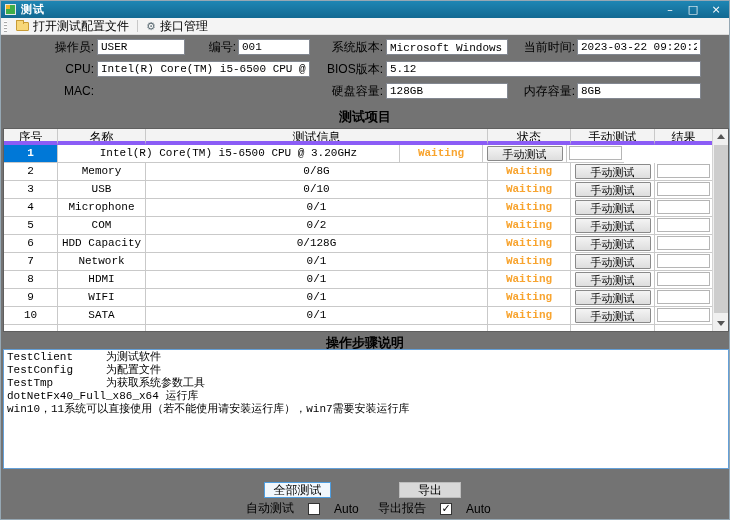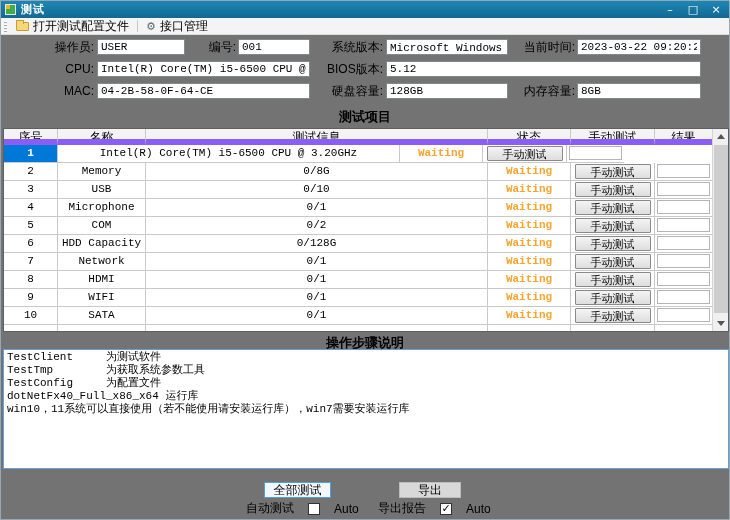--- a/index.html
+++ b/index.html
@@ -42,21 +42,21 @@
   .grid-wrap { position:absolute; left:2px; top:127px; width:726px; height:204px;
     border:1px solid #5f5f5f; background:#fff; overflow:hidden; }
   .gscroll { position:absolute; right:0; top:0; width:16px; height:100%; background:#f0f0f0; border-left:1px solid #d4d4d4; }
   .sarrow { position:absolute; left:0; width:16px; height:15px; display:flex; align-items:center; justify-content:center; }
   .sarrow.up { top:0; } .sarrow.down { bottom:0; }
   .tri-up { width:0; height:0; border-left:4px solid transparent; border-right:4px solid transparent; border-bottom:5px solid #555; }
   .tri-down { width:0; height:0; border-left:4px solid transparent; border-right:4px solid transparent; border-top:5px solid #555; }
   .sthumb { position:absolute; left:1px; top:16px; width:14px; height:168px; background:#cdcdcd; }
   .trow, .thead { display:flex; width:709px; }
   .thead { background:#f3f3f3; }
-  .thead .c { height:16px; line-height:16px; font-size:12px; border-bottom:6px solid #8b5cf6; }
+  .thead .c { height:16px; line-height:16px; font-size:12px; border-bottom:4px solid #8b5cf6; }
   .trow .c { height:18px; line-height:17px; }
   .c { border-right:1px solid #c9c9c9; border-bottom:1px solid #c9c9c9; text-align:center; overflow:hidden;
     font-family:"Liberation Mono","DejaVu Sans Mono",monospace; font-size:11px; background:#fff; }
   .thead .c { font-family:"Liberation Sans",sans-serif; background:#f3f3f3; }
   .c-no{width:54px;} .c-name{width:88px;} .c-info{width:342px;} .c-status{width:83px;} .c-btn{width:84px;} .c-result{width:57px; border-right:none;}
   .c-no.sel { background:#0078d7; color:#fff; font-weight:bold; }
   .c-status { color:#f8a42f; font-weight:bold; }
   .mtest-btn { width:76px; height:15px; margin-top:1px; background:linear-gradient(#f4f4f4,#dedede);
     border:1px solid #8a8a8a; border-radius:1px; font-size:11px; font-family:"Liberation Sans",sans-serif; line-height:12px; }
   .result-box { margin:1px 2px; height:14px; border:1px solid #b5b5b5; background:#fff; }
@@ -111,21 +111,20 @@
   <input class="finput" style="left: 385px; top: 38px; width: 122px;" value="Microsoft Windows 10 专">
   <span class="flabel" style="left:512px;top:39px;width:62px;">当前时间:</span>
   <input class="finput" style="left: 576px; top: 38px; width: 124px;" value="2023-03-22 09:20:26">
 
   <span class="flabel" style="left:20px;top:61px;width:73px;">CPU:</span>
   <input class="finput" style="left: 96px; top: 60px; width: 213px;" value="Intel(R) Core(TM) i5-6500 CPU @ 3.20GHz">
   <span class="flabel" style="left:318px;top:61px;width:64px;">BIOS版本:</span>
   <input class="finput" style="left: 385px; top: 60px; width: 315px;" value="5.12">
 
   <span class="flabel" style="left:20px;top:83px;width:73px;">MAC:</span>
-  <input class="finput" style="left: 96px; top: 82px; width: 213px;" value="04-2B-58-0F-64-CE">
   <span class="flabel" style="left:318px;top:83px;width:64px;">硬盘容量:</span>
   <input class="finput" style="left: 385px; top: 82px; width: 122px;" value="128GB">
   <span class="flabel" style="left:512px;top:83px;width:62px;">内存容量:</span>
   <input class="finput" style="left: 576px; top: 82px; width: 124px;" value="8GB">
 
   <div class="section-title" style="top:107px;">测试项目</div>
 
   <div class="grid-wrap">
     <div class="thead">
       <div class="c c-no">序号</div>
@@ -252,22 +251,22 @@
       <div class="sthumb"></div>
       <div class="sarrow down">
           <div class="tri-down"></div>
         </div>
     </div>
   </div>
 
   <div class="section-title" style="top:333px;">操作步骤说明</div>
   <div class="steps-box">
     <div>TestClient     为测试软件</div>
+    <div>TestConfig     为配置文件</div>
     <div>TestTmp        为获取系统参数工具</div>
-    <div>TestConfig     为配置文件</div>
     <div>dotNetFx40_Full_x86_x64 运行库</div>
     <div>win10，11系统可以直接使用（若不能使用请安装运行库），win7需要安装运行库</div>
   </div>
 
   <div class="btn btn-testall">全部测试</div>
   <div class="btn btn-export">导出</div>
 
   <div class="chk-cluster cluster-autotest">
     <span>自动测试</span>
     <span class="checkbox"></span>

